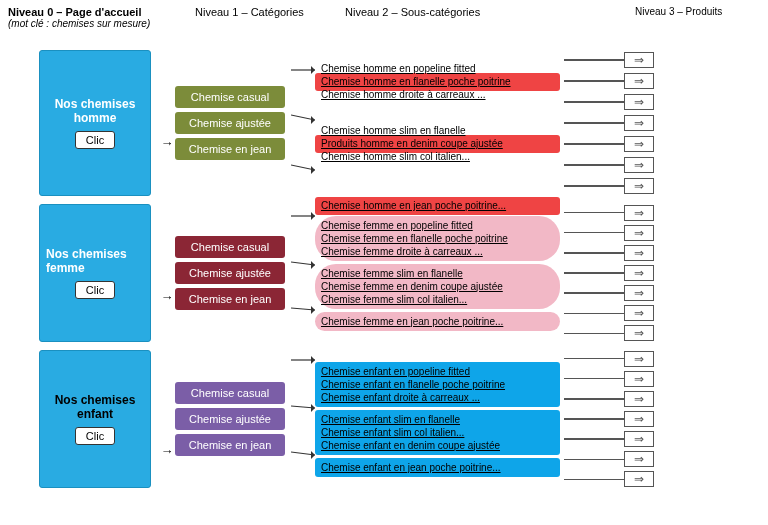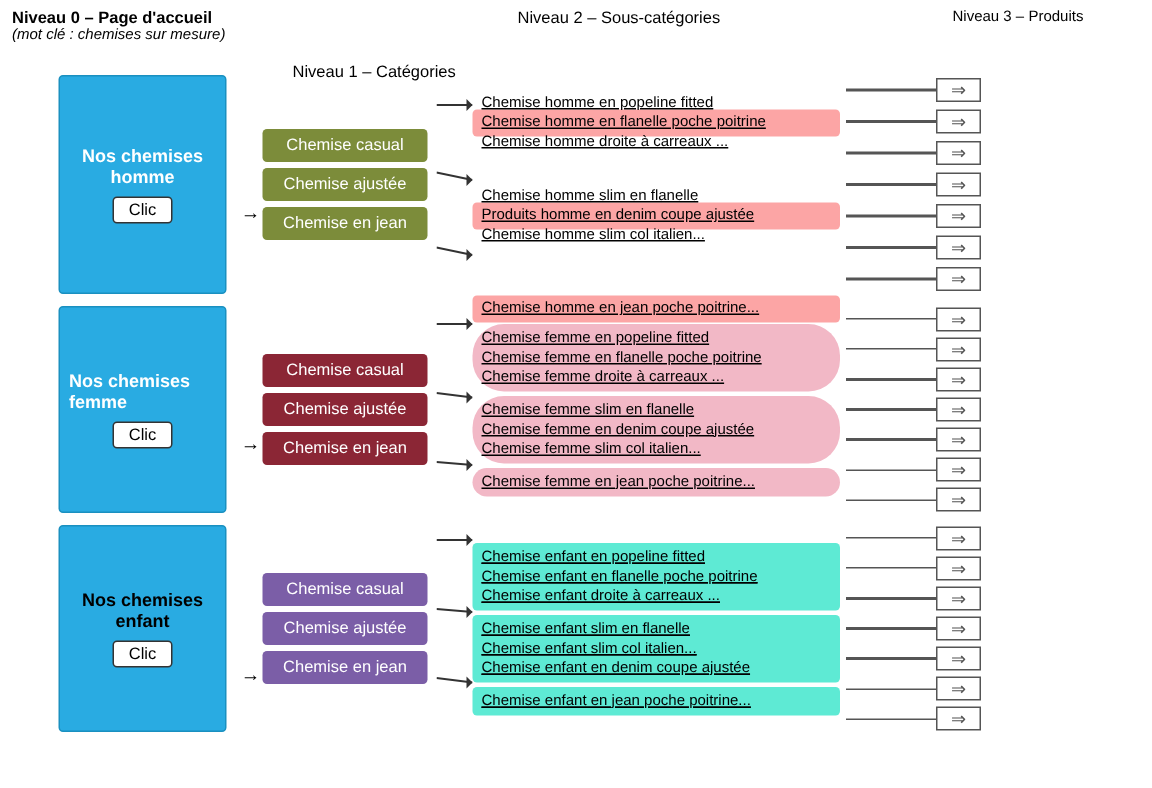--- a/index.html
+++ b/index.html
@@ -12,21 +12,21 @@
       overflow: hidden;
       position: relative;
     }
     .diagram-container {
       width: 768px;
       height: 525px;
       position: relative;
       padding: 8px;
     }
     .level0-header { position: absolute; left: 8px; top: 6px; width: 145px; }
-    .level1-header { position: absolute; left: 195px; top: 6px; margin-top: 36px; }
+    .level1-header { position: absolute; left: 195px; top: 6px; }
     .level2-header { position: absolute; left: 345px; top: 6px; }
     .level3-header { position: absolute; left: 635px; top: 6px; }
 
     
     .col0 {
       width: 145px;
       display: flex;
       flex-direction: column;
       gap: 8px;
       margin-right: 8px;
@@ -110,25 +110,25 @@
       display: flex;
       flex-direction: column;
       justify-content: center;
     }
     .subcat-box span {
       text-decoration: underline;
       display: block;
       line-height: 1.3;
     }
     
-    .sub-homme { background: #fca5a5; margin-top: 41px; }
+    .sub-homme { background: #ef4444; margin-top: 41px; }
     
     .sub-femme { background: #F2B8C6; border-radius: 21px; }
     
-    .sub-enfant { background: #5eead4; text-decoration: underline; }
+    .sub-enfant { background: #0ea5e9; }
 
     
     .col3 {
       width: 90px;
       display: flex;
       flex-direction: column;
       gap: 8px;
     }
     .prod-group {
       display: flex;

